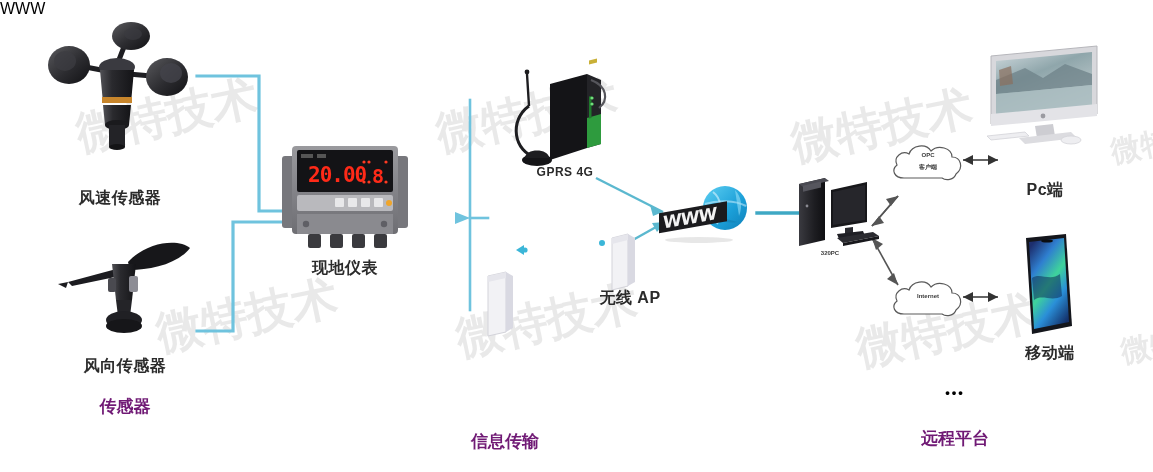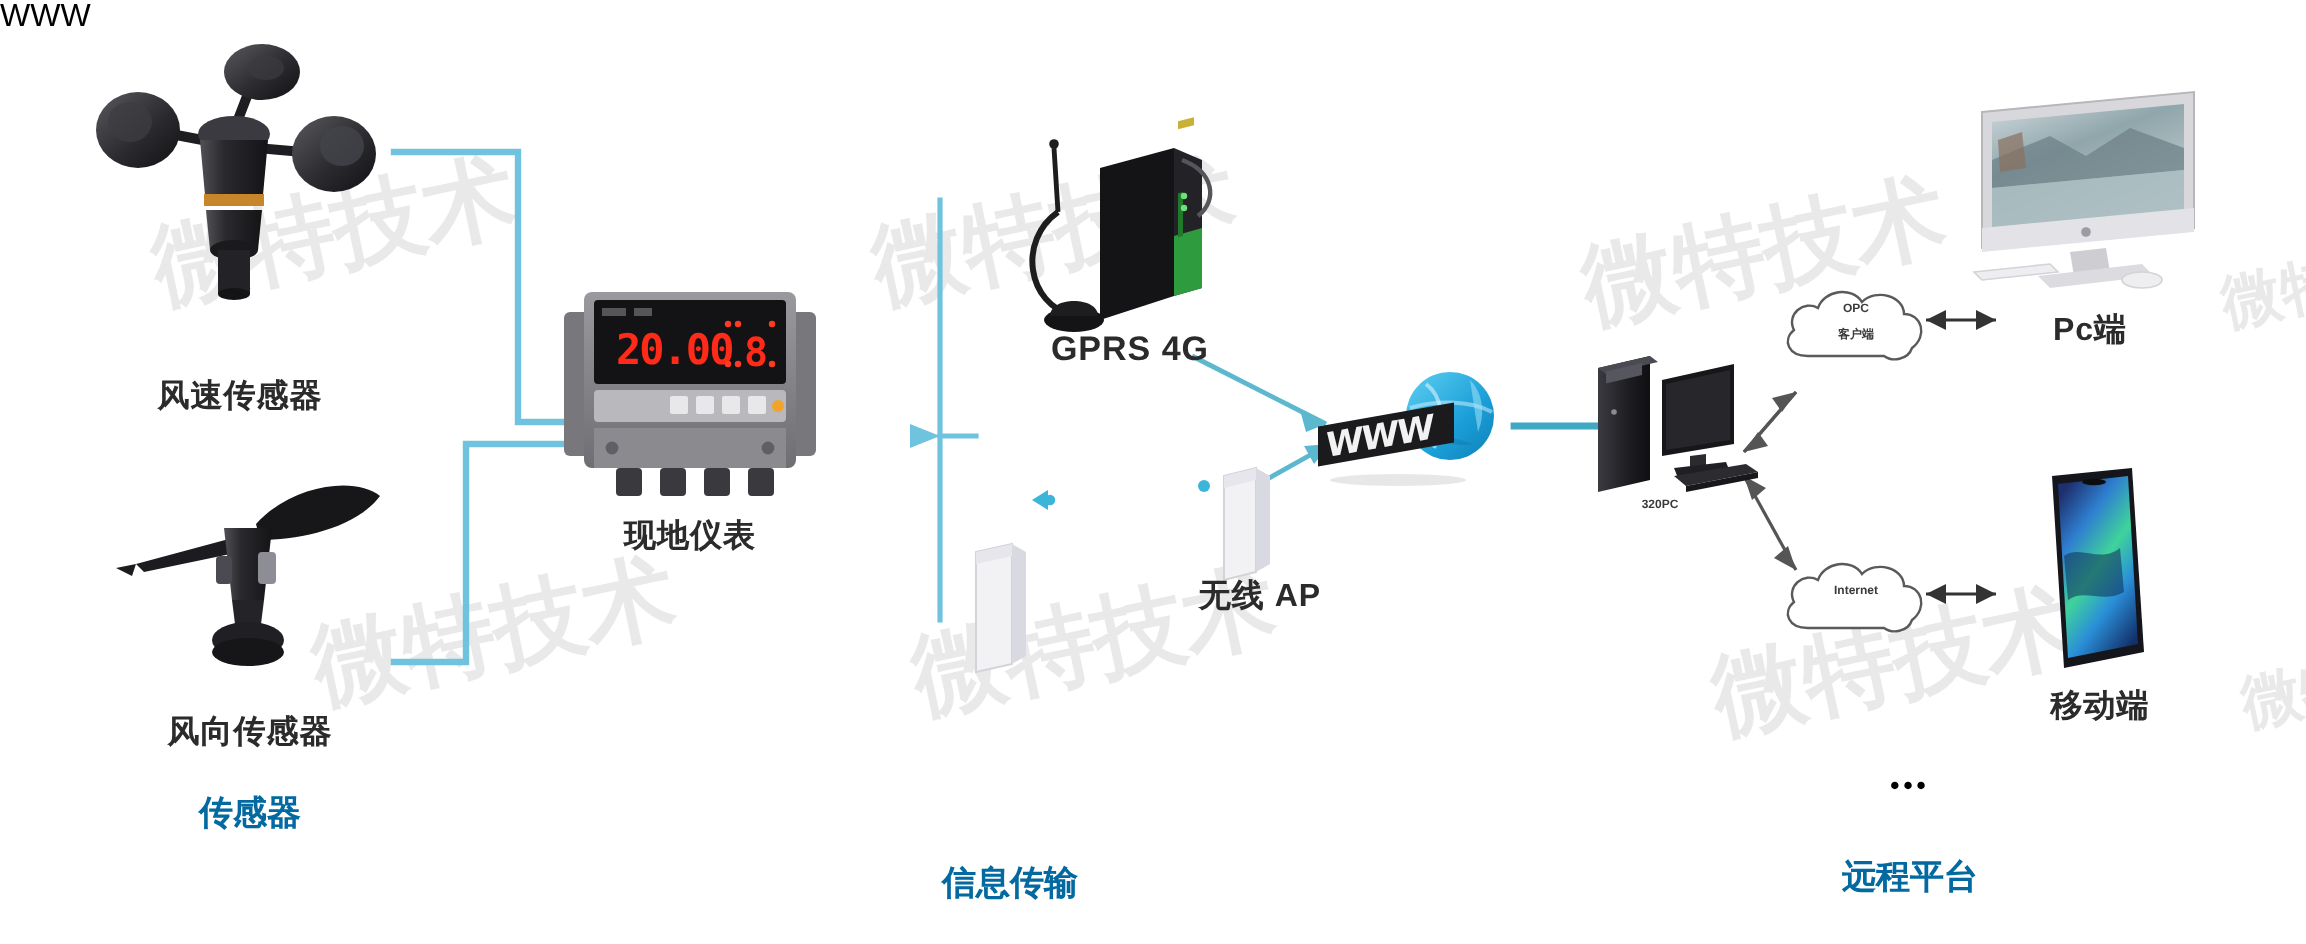--- a/index.html
+++ b/index.html
@@ -8,25 +8,25 @@
     background:#ffffff;
     font-family:"Liberation Sans","DejaVu Sans",sans-serif;
     overflow:hidden;position:relative;
   }
   #stage{position:relative;width:1153px;height:472px;}
   .abs{position:absolute;}
   .lbl{
     color:#2b2b2b;font-size:16px;font-weight:700;
     letter-spacing:.5px;white-space:nowrap;text-align:center;
   }
-  .lbl-lg{font-size:17px;}
+  .lbl-lg{font-size:12px;}
   .lbl-sm{font-size:13px;font-weight:700;}
   .lbl-tiny{font-size:6px;font-weight:700;color:#3a3a3a;letter-spacing:0;}
   .sec{
-    color:#0369a1;font-size:17px;font-weight:700;white-space:nowrap;text-align:center;
+    color:#701a75;font-size:17px;font-weight:700;white-space:nowrap;text-align:center;
   }
   
   .wm{
     position:absolute;color:rgba(120,120,120,0.16);
     font-size:46px;font-weight:700;white-space:nowrap;
     transform:rotate(-12deg);user-select:none;
     font-family:"DejaVu Sans",sans-serif;
   }
   .wm.small{font-size:30px;}
   svg{display:block;overflow:visible;}
@@ -331,21 +331,21 @@
       <path d="M6,74 L112,64 L112,76 L6,86 Z" fill="#e3e3e7"></path>
       <circle cx="58" cy="76" r="2.4" fill="#9b9ba1"></circle>
 
       <path d="M50,86 L68,84 L70,96 L52,98 Z" fill="#cdcdd2"></path>
       <path d="M34,98 L86,92 L92,98 L40,104 Z" fill="#dcdce0"></path>
 
       <path d="M2,96 L40,92 L44,96 L6,100 Z" fill="#eeeef1" stroke="#d3d3d8" stroke-width=".8"></path>
       <ellipse cx="86" cy="100" rx="10" ry="4" fill="#eeeef1" stroke="#d3d3d8" stroke-width=".8"></ellipse>
     </svg>
   </div>
-  <div class="abs lbl" style="left:985px;top:155px;width:120px;">Pc端</div>
+  <div class="abs lbl" style="left:985px;top:180px;width:120px;">Pc端</div>
 
   <div class="abs" style="left:1010px;top:232px;width:70px;height:108px;">
     <svg viewBox="0 0 70 108" style="width:70px;height:108px;">
       <defs>
         <linearGradient id="phoneg" x1="0.2" y1="0" x2="0.8" y2="1">
           <stop offset="0%" stop-color="#1d2f6e"></stop>
             <stop offset="25%" stop-color="#2f7fd0"></stop>
           <stop offset="50%" stop-color="#3fd39b"></stop>
             <stop offset="72%" stop-color="#2a8fd8"></stop>
           <stop offset="100%" stop-color="#13306a"></stop>

